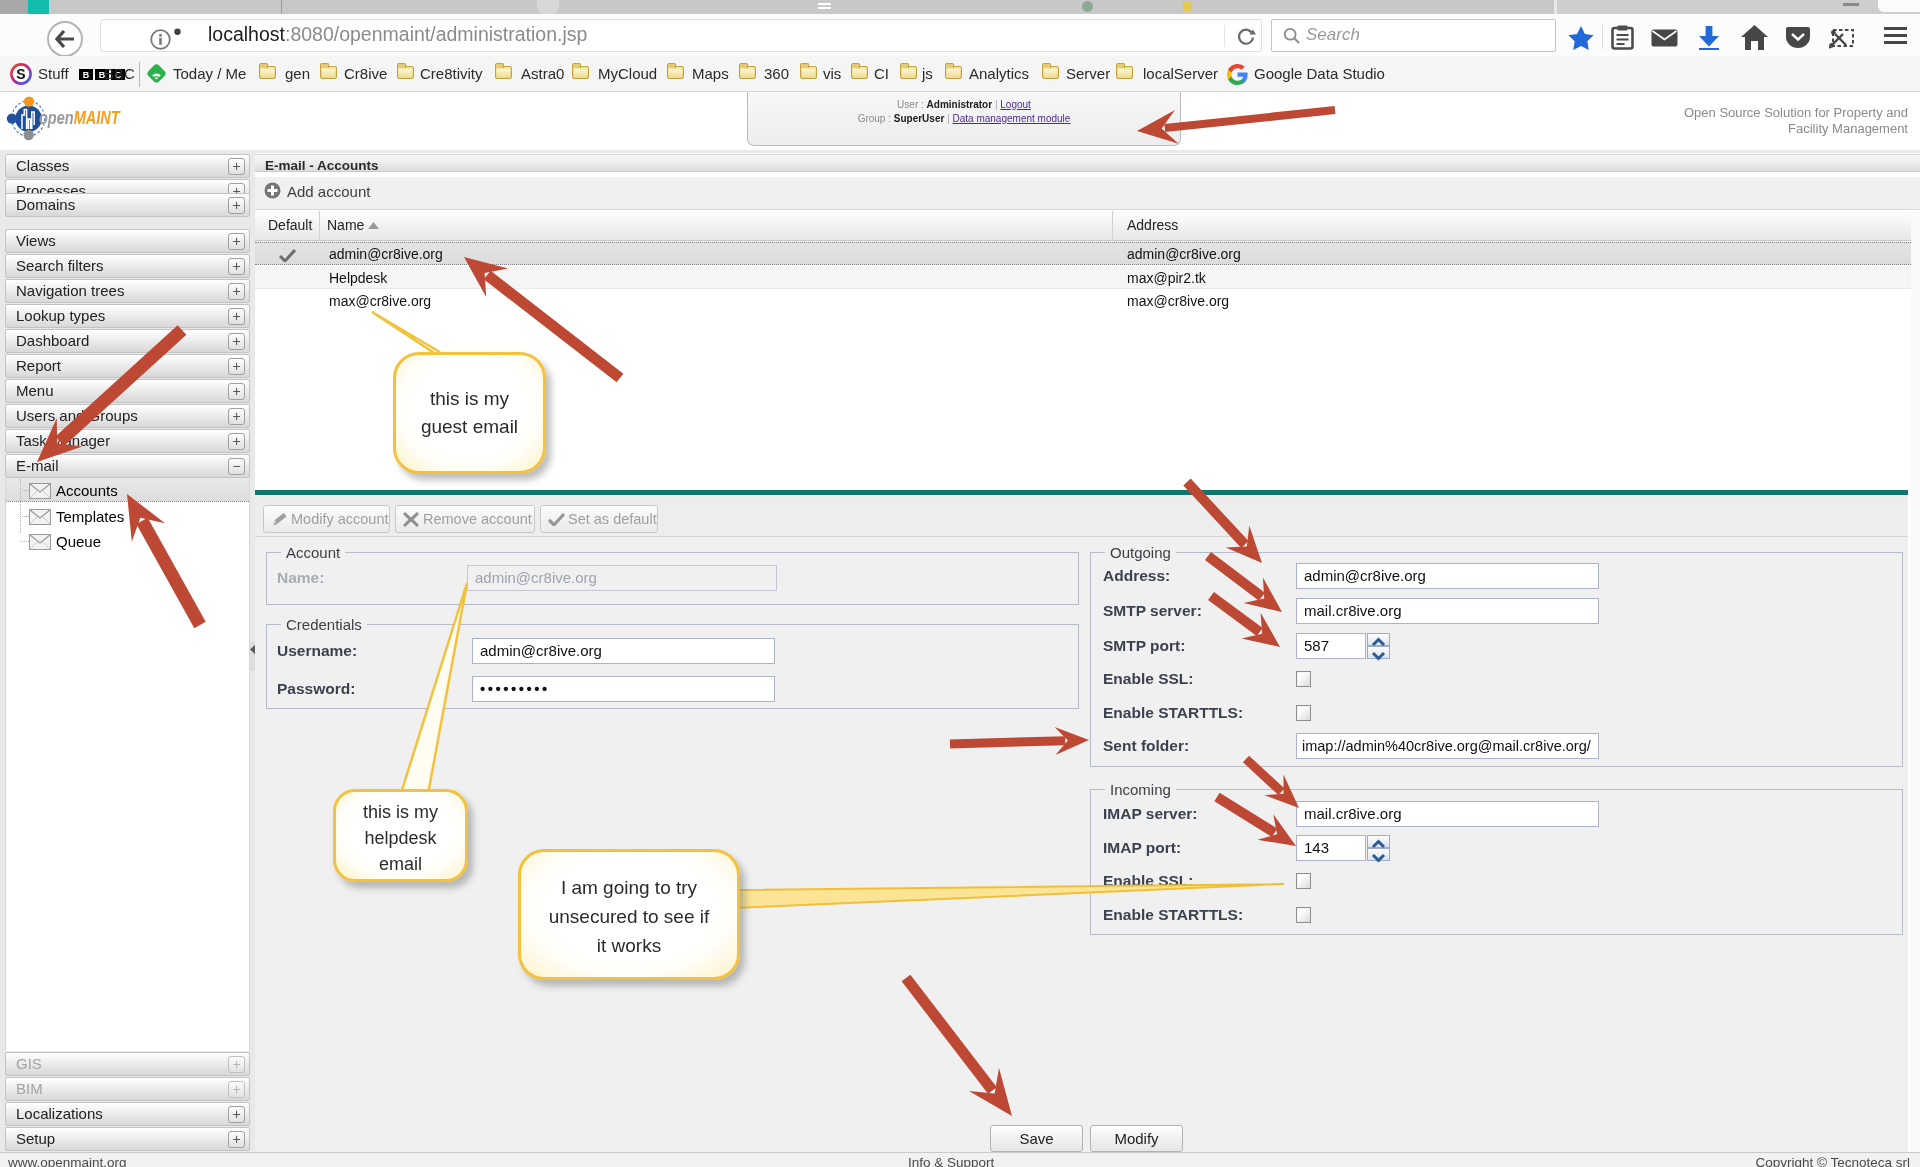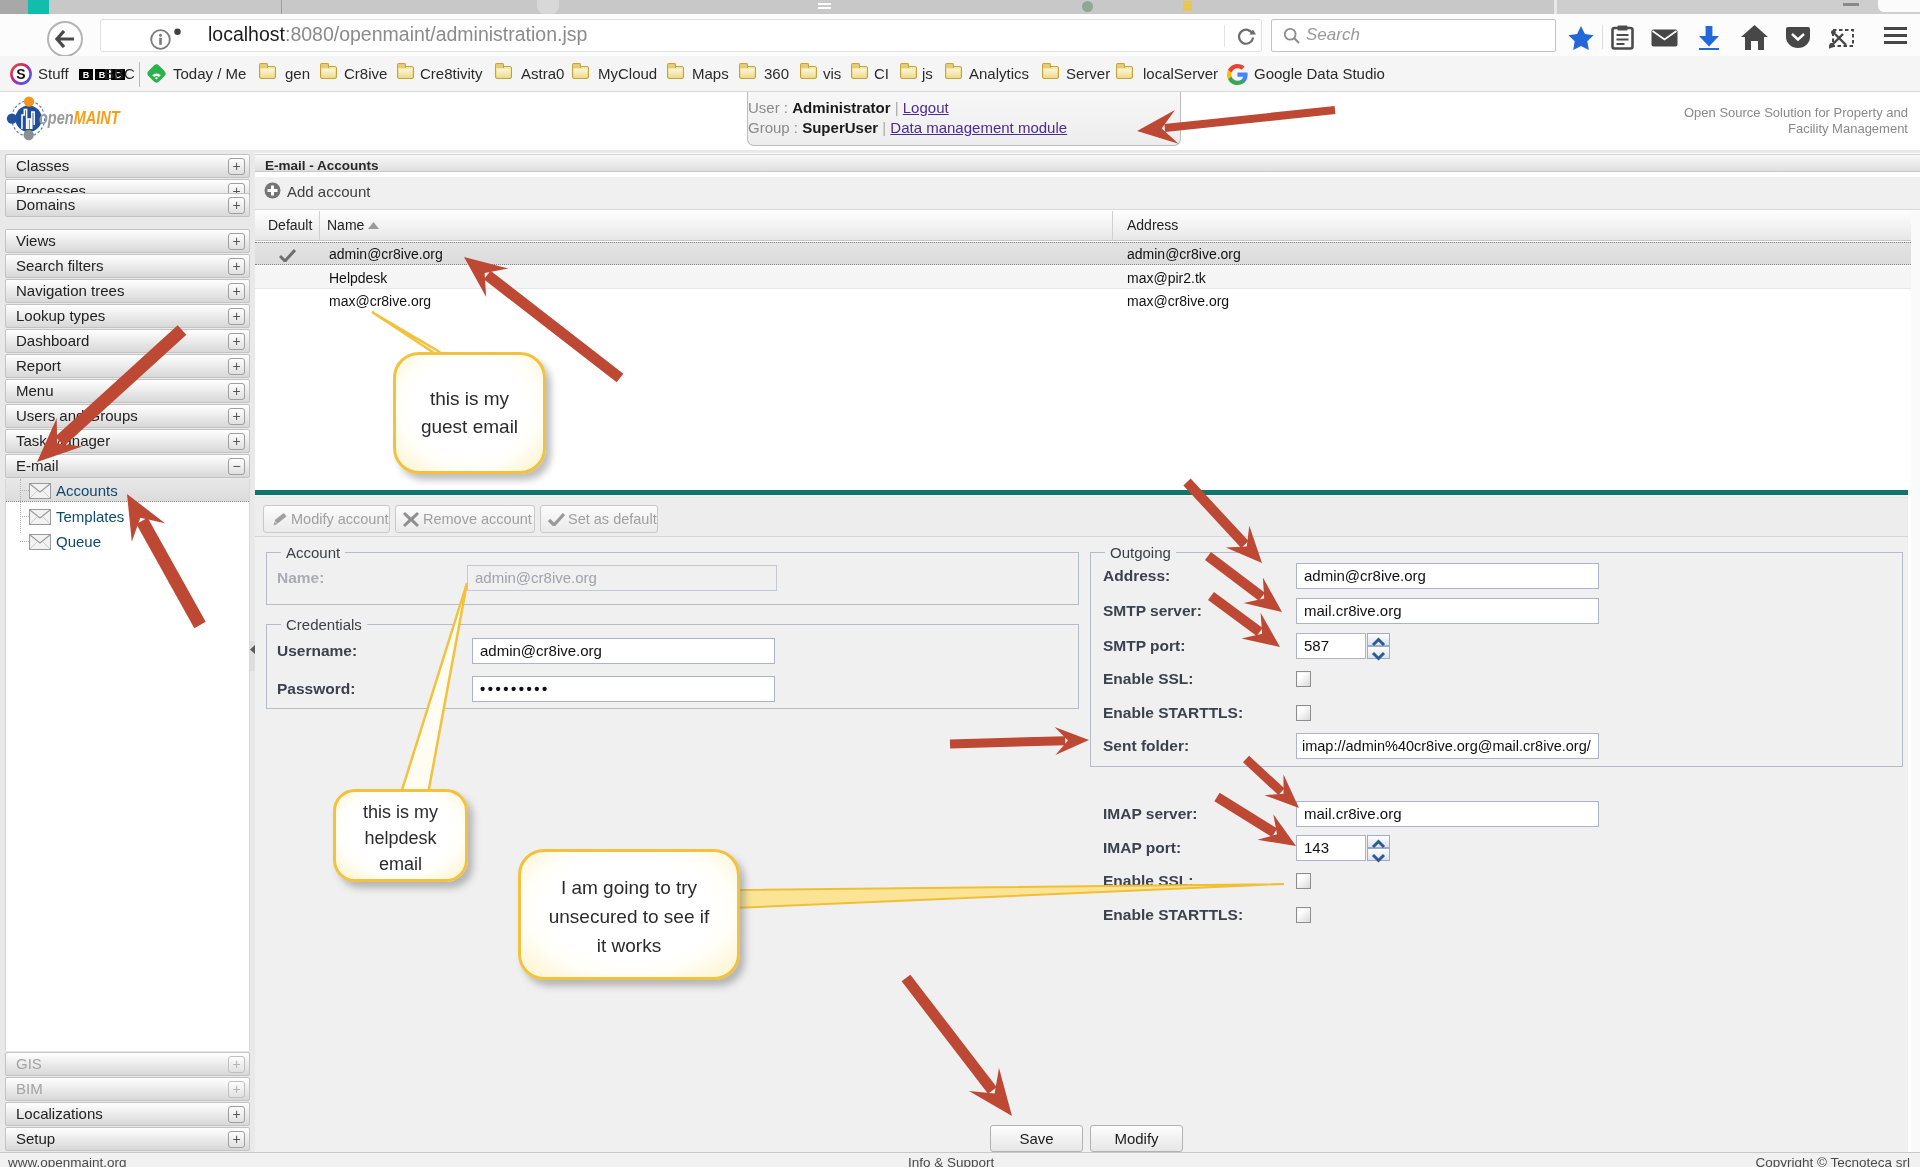--- a/index.html
+++ b/index.html
@@ -11,34 +11,34 @@
 #tabstrip { left:0; top:0; width:1920px; height:14px; background:#c8c8c8; }
 #navbar { left:0; top:14px; width:1920px; height:42px; background:#fcfcfc; }
 #bookmarks { left:0; top:56px; width:1920px; height:36px; background:#f5f5f5; border-bottom:1px solid #d6d6d6; }
 .bmitem { position:absolute; top:0; height:36px; line-height:36px; font-size:15px; color:#2a2a2a; white-space:nowrap; }
 .folder { position:absolute; top:10px; width:17px; height:13px; border:1px solid #c4a33c; border-radius:2px; background:linear-gradient(#f6e9ad,#e8d178); }
 .folder:before { content:""; position:absolute; left:-1px; top:-4px; width:7px; height:4px; background:#e4cd74; border:1px solid #c4a33c; border-bottom:none; border-radius:2px 2px 0 0; }
 .folder:after { content:""; position:absolute; left:1px; top:2px; width:13px; height:9px; background:linear-gradient(#fdf6d8,#ecd98e); border-radius:1px; }
 
 
 #omheader { left:0; top:92px; width:1920px; height:58px; background:#ffffff; }
-#userbox { position:absolute; left:747px; top:0px; width:434px; height:54px; background:linear-gradient(#f7f7f7,#ededed); border:1px solid #bcbcbc; border-top:none; border-radius:0 0 7px 7px; text-align:left; font-size:15px; color:#8a8a8a; }
+#userbox { position:absolute; left:747px; top:0px; width:434px; height:54px; background:linear-gradient(#f7f7f7,#ededed); border:1px solid #bcbcbc; border-top:none; border-radius:0 0 7px 7px; text-align:center; font-size:10px; color:#8a8a8a; }
 #userbox b { color:#1a1a1a; }
 #userbox a { color:#4d2c91; }
 #omright { position:absolute; right:12px; top:13px; text-align:right; font-size:13px; color:#8a8a8a; line-height:16px; }
 
 
 .acc-h { position:absolute; left:5px; width:245px; height:24px; background:linear-gradient(#ffffff,#e9e9e9 55%,#d8d8d8); border:1px solid #c3c3c3; border-radius:2px; font-size:15px; color:#222; line-height:22px; padding-left:10px; }
 .acc-h.dis { color:#a3a3a3; }
 .pbtn { position:absolute; right:4px; top:3px; width:17px; height:17px; background:linear-gradient(#fefefe,#e0e0e0); border:1px solid #9f9f9f; border-radius:3px; color:#555; font-size:14px; line-height:14px; text-align:center; }
 .pbtn.dis { border-color:#c0c0c0; color:#b5b5b5; }
 #treearea { left:5px; top:479px; width:245px; height:572px; background:#fff; border-left:1px solid #d8d8d8; border-right:1px solid #d8d8d8; }
 .titem { position:absolute; left:0; width:243px; height:25px; font-size:15px; color:#15428b00; }
 .env { position:absolute; left:23px; top:4px; width:22px; height:16px; }
-.tlabel { position:absolute; left:50px; top:3px; font-size:15px; color:#0c4a6e; }
+.tlabel { position:absolute; left:50px; top:3px; font-size:15px; color:#000000; }
 
 
 #mainpanel { left:255px; top:153px; width:1665px; height:999px; background:#fff; }
 #mtitle { position:absolute; left:0; top:1px; width:1665px; height:18px; background:linear-gradient(#f9f9f9,#dedede); border-bottom:1px solid #c9c9c9; font-size:13.5px; font-weight:bold; color:#2a2a2a; line-height:22px; padding-left:10px; border-top:1px solid #d4d4d4;}
 #mtoolbar { position:absolute; left:0; top:24px; width:1665px; height:33px; background:#f0f0f0; border-bottom:1px solid #d8d8d8; }
 #gridhead { position:absolute; left:0; top:58px; width:1656px; height:30px; background:linear-gradient(#fefefe,#e7e7e7); border-bottom:1px solid #c6c6c6; font-size:14px; color:#222; }
 .ghsep { position:absolute; top:0; width:1px; height:30px; background:#d0d0d0; }
 .grow { position:absolute; left:0; width:1656px; height:23px; font-size:14px; color:#111; }
 .gcell { position:absolute; top:4px; white-space:nowrap; }
 #formarea { position:absolute; left:0; top:337px; width:1653px; height:662px; background:#f0f0f1; border-top:5px solid #0f766e; }
@@ -367,20 +367,23 @@
     <div class="spin" style="left:1112px;top:151px;"><svg width="21" height="11" viewBox="0 0 21 11">
           <path d="M5 3 L10.5 8.5 L16 3" fill="none" stroke="#2b5a94" stroke-width="3"></path>
         </svg></div>
     <div class="flabel" style="left:848px;top:175px;">Enable SSL:</div>
     <div class="cbox" style="left:1041px;top:176px;"></div>
     <div class="flabel" style="left:848px;top:209px;">Enable STARTTLS:</div>
     <div class="cbox" style="left:1041px;top:210px;"></div>
     <div class="flabel" style="left:848px;top:242px;">Sent folder:</div>
     <div class="finput" style="left:1041px;top:238px;width:303px;font-size:14.5px;padding-left:5px;">imap://admin%40cr8ive.org@mail.cr8ive.org/</div>
 
+    <div class="fset" style="left:835px;top:294px;width:813px;height:146px;">
+        <span>Incoming</span>
+      </div>
     <div class="flabel" style="left:848px;top:310px;">IMAP server:</div>
     <div class="finput" style="left:1041px;top:306px;width:303px;">mail.cr8ive.org</div>
     <div class="flabel" style="left:848px;top:344px;">IMAP port:</div>
     <div class="finput" style="left:1041px;top:340px;width:70px;">143</div>
     <div class="spin" style="left:1112px;top:340px;"><svg width="21" height="11" viewBox="0 0 21 11">
           <path d="M5 8 L10.5 2.5 L16 8" fill="none" stroke="#2b5a94" stroke-width="3"></path>
         </svg></div>
     <div class="spin" style="left:1112px;top:353px;"><svg width="21" height="11" viewBox="0 0 21 11">
           <path d="M5 3 L10.5 8.5 L16 3" fill="none" stroke="#2b5a94" stroke-width="3"></path>
         </svg></div>

